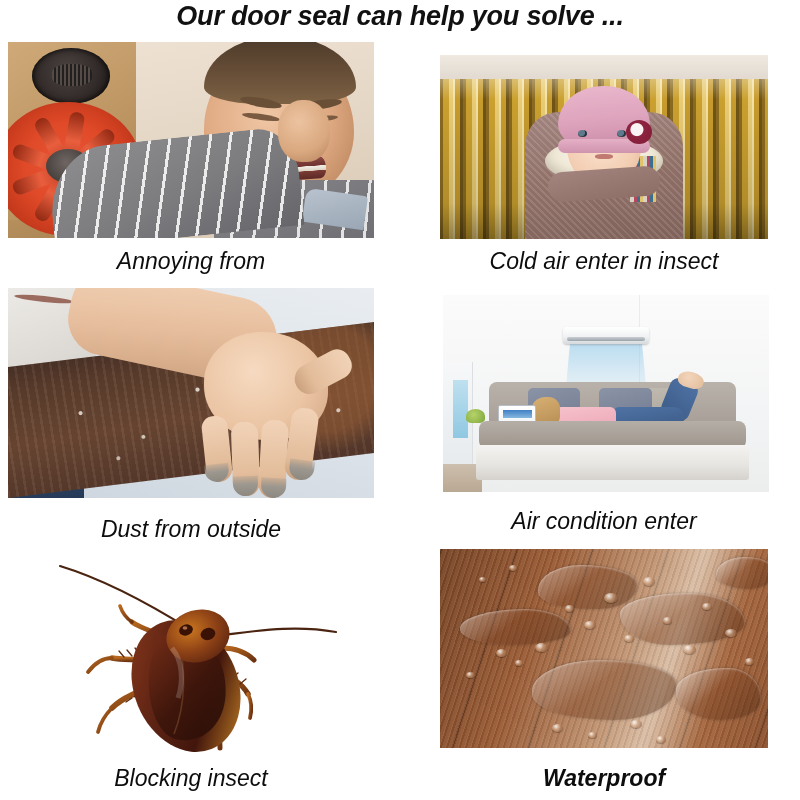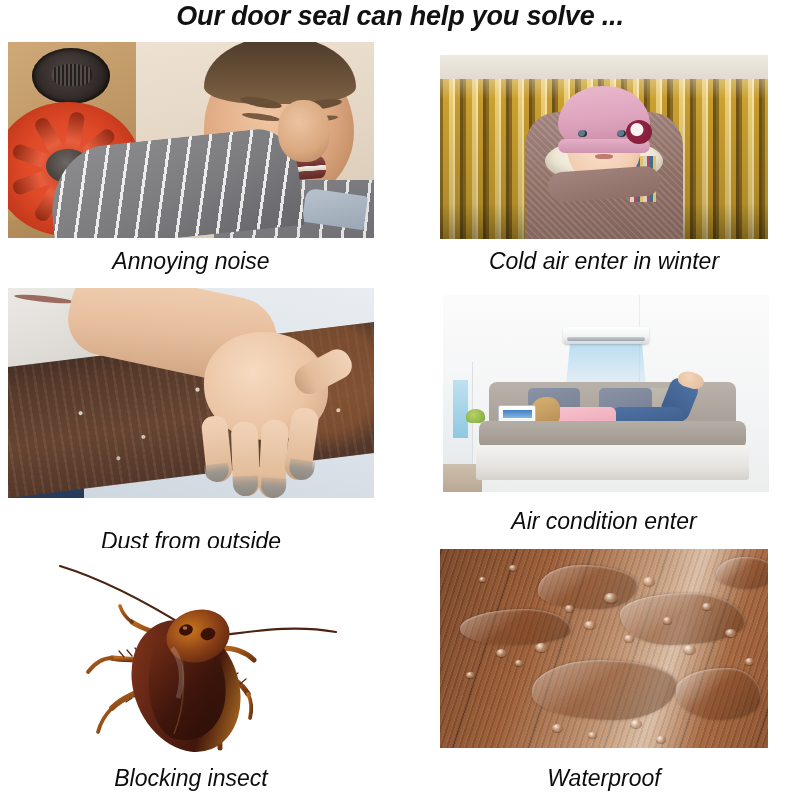--- a/index.html
+++ b/index.html
@@ -51,30 +51,30 @@
   }
 
   
   #panel-noise      { left: 8px;   top: 42px;  width: 366px; height: 196px; }
   #cap-noise        { left: 8px;   top: 248px; width: 366px; }
 
   #panel-cold       { left: 440px; top: 55px;  width: 328px; height: 184px; }
   #cap-cold         { left: 432px; top: 248px; width: 344px; }
 
   #panel-dust       { left: 8px;   top: 288px; width: 366px; height: 210px; }
-  #cap-dust         { left: 8px;   top: 528px; width: 366px; }
+  #cap-dust         { left: 8px;   top: 516px; width: 366px; }
 
   #panel-ac         { left: 443px; top: 295px; width: 326px; height: 197px; }
   #cap-ac           { left: 432px; top: 508px; width: 344px; }
 
   #panel-insect     { left: 36px;  top: 548px; width: 330px; height: 208px; }
   #cap-insect       { left: 8px;   top: 765px; width: 366px; text-align: center; }
 
   #panel-water      { left: 440px; top: 549px; width: 328px; height: 199px; }
-  #cap-water        { left: 432px; top: 765px; width: 344px; }
+  #cap-water        { left: 432px; top: 765px; width: 344px; font-weight: bold; }
 
   
   .noise-wall {
     position: absolute; inset: 0;
     background: linear-gradient(170deg,#efe3d5 0%,#e6d8c7 45%,#d9c9b5 100%);
   }
   .noise-box {
     position: absolute; left: 0; top: 0; width: 128px; height: 196px;
     background: linear-gradient(150deg,#cfa978 0%,#bb9461 55%,#a37e4d 100%);
   }
@@ -509,41 +509,41 @@
     <div class="noise-brow" style="left:292px; top:58px; transform:rotate(-8deg);"></div>
     <div class="noise-eye" style="left:234px; top:72px; transform:rotate(8deg);"></div>
     <div class="noise-eye" style="left:292px; top:74px; transform:rotate(-6deg);"></div>
     <div class="noise-mouth"></div>
     <div class="noise-torso"></div>
     <div class="noise-collar"></div>
     <div class="noise-arm"></div>
     <div class="noise-hand"></div>
   </div>
 </div>
-<div class="caption" id="cap-noise">Annoying noise</div>
+<div class="caption" id="cap-noise">Annoying from</div>
 
 <div class="panel" id="panel-cold">
   <div class="photo">
     <div class="cold-bg"></div>
     <div class="cold-radiator"></div>
     <div class="cold-wall-top"></div>
     <div class="cold-stripe"></div>
     <div class="cold-body"></div>
     <div class="cold-arm"></div>
     <div class="cold-face"></div>
     <div class="cold-eye" style="left:42%; top:41%;"></div>
     <div class="cold-eye" style="left:54%; top:41%;"></div>
     <div class="cold-mouth"></div>
     <div class="cold-scarf"></div>
     <div class="cold-hat">
       <div class="cold-flower"></div>
     </div>
   </div>
 </div>
-<div class="caption" id="cap-cold">Cold air enter in winter</div>
+<div class="caption" id="cap-cold">Cold air enter in insect</div>
 
 <div class="panel" id="panel-dust">
   <div class="photo">
     <div class="dust-wall"></div>
     <div class="dust-shirt"></div>
     <div class="dust-jeans"></div>
     <div class="dust-table"></div>
     <div class="dust-specks"></div>
     <div class="dust-forearm"></div>
     <div class="dust-palm"></div>

